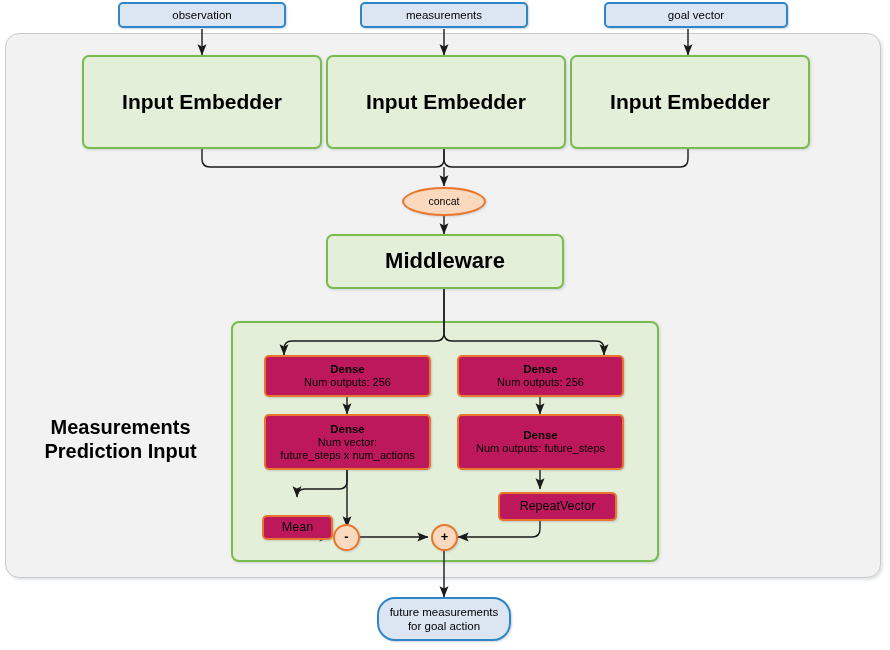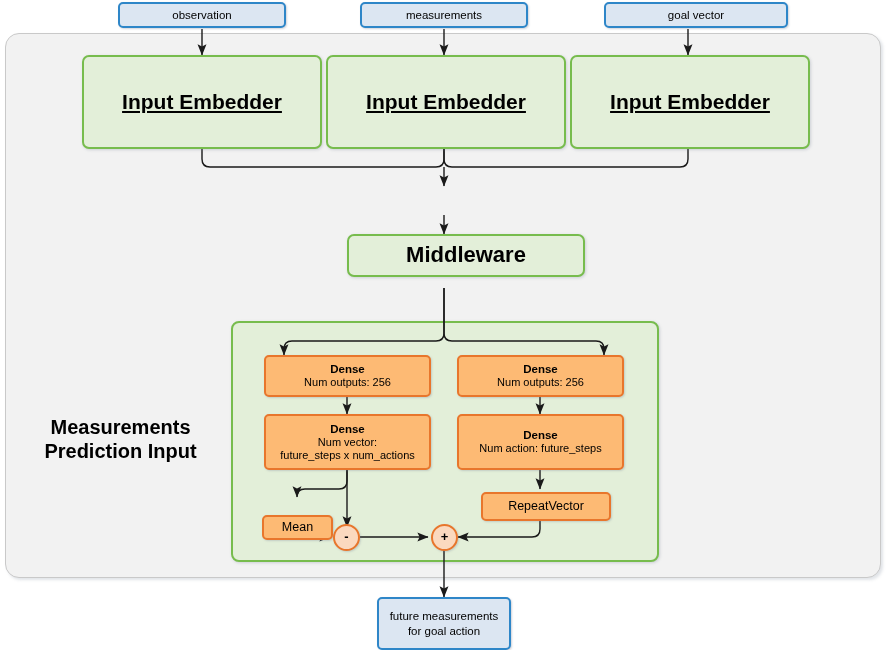--- a/index.html
+++ b/index.html
@@ -59,21 +59,20 @@
   .green-box {
     background: #e3efd9;
     border: 2px solid #77bc4d;
     border-radius: 7px;
     color: #000000;
     font-weight: bold;
     box-shadow: 1px 1px 3px rgba(120,130,150,0.3);
   }
   .embedder {
     font-size: 21px;
-    text-decoration: underline;
   }
   .middleware {
     font-size: 22px;
   }
   
   .head-container {
     left: 231px;
     top: 321px;
     width: 428px;
     height: 241px;
@@ -88,21 +87,21 @@
     top: 408px;
     width: 205px;
     height: 62px;
     font-size: 20px;
     font-weight: bold;
     color: #000000;
     flex-direction: column;
   }
   
   .orange-box {
-    background: #fdba74;
+    background: #be185d;
     border: 2px solid #e8762c;
     border-radius: 5px;
     color: #000000;
     font-size: 11px;
     flex-direction: column;
     box-shadow: 1px 1px 2px rgba(120,130,150,0.3);
   }
   .orange-box .ttl {
     font-weight: bold;
     font-size: 11.5px;
@@ -199,22 +198,25 @@
   <div class="node green-box embedder" style="left:82px; top:55px; width:240px; height:94px;">
     <span>Input Embedder</span>
   </div>
   <div class="node green-box embedder" style="left:326px; top:55px; width:240px; height:94px;">
     <span>Input Embedder</span>
   </div>
   <div class="node green-box embedder" style="left:570px; top:55px; width:240px; height:94px;">
     <span>Input Embedder</span>
   </div>
 
-
-  <div class="node green-box middleware" style="left:326px; top:234px; width:238px; height:43px;margin-left:21px;">
+  <div class="node ellipse-node" style="left:402px; top:187px; width:84px; height:29px;">
+    <span>concat</span>
+  </div>
+
+  <div class="node green-box middleware" style="left:326px; top:234px; width:238px; height:55px;">
     <span>Middleware</span>
   </div>
 
   <div class="node head-label">
     <span>Measurements</span>
     <span>Prediction Input</span>
   </div>
 
   <div class="node orange-box" style="left:264px; top:355px; width:167px; height:42px;">
     <span class="ttl">Dense</span>
@@ -235,29 +237,29 @@
     <span class="op-label">-</span>
   </div>
 
   <div class="node orange-box" style="left:457px; top:355px; width:167px; height:42px;">
     <span class="ttl">Dense</span>
     <span>Num outputs: 256</span>
   </div>
 
   <div class="node orange-box" style="left:457px; top:414px; width:167px; height:56px;">
     <span class="ttl">Dense</span>
-    <span>Num action: future_steps</span>
-  </div>
-
-  <div class="node orange-box orange-plain" style="left:481px; top:492px; width:130px; height:29px;">
+    <span>Num outputs: future_steps</span>
+  </div>
+
+  <div class="node orange-box orange-plain" style="left:498px; top:492px; width:119px; height:29px;">
     <span>RepeatVector</span>
   </div>
 
   <div class="node op-node" style="left:431px; top:524px; width:27px; height:27px;">
     <span class="op-label">+</span>
   </div>
 
-  <div class="node io-box" style="left:377px; top:597px; width:134px; height:53px; flex-direction:column;">
+  <div class="node io-box" style="left:377px; top:597px; width:134px; height:44px; flex-direction:column;border-radius:18px;">
     <span>future measurements</span>
     <span>for goal action</span>
   </div>
 
 </div>
 
 </body></html>

